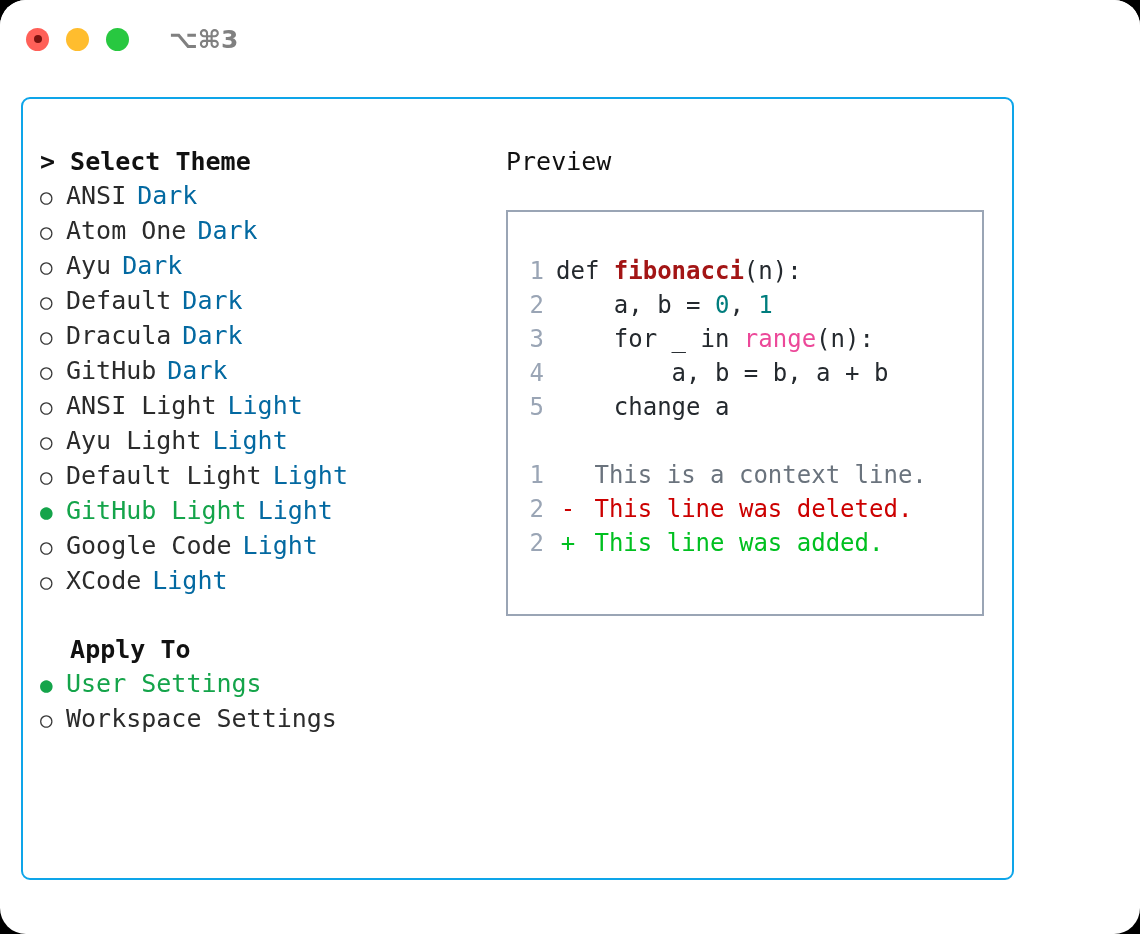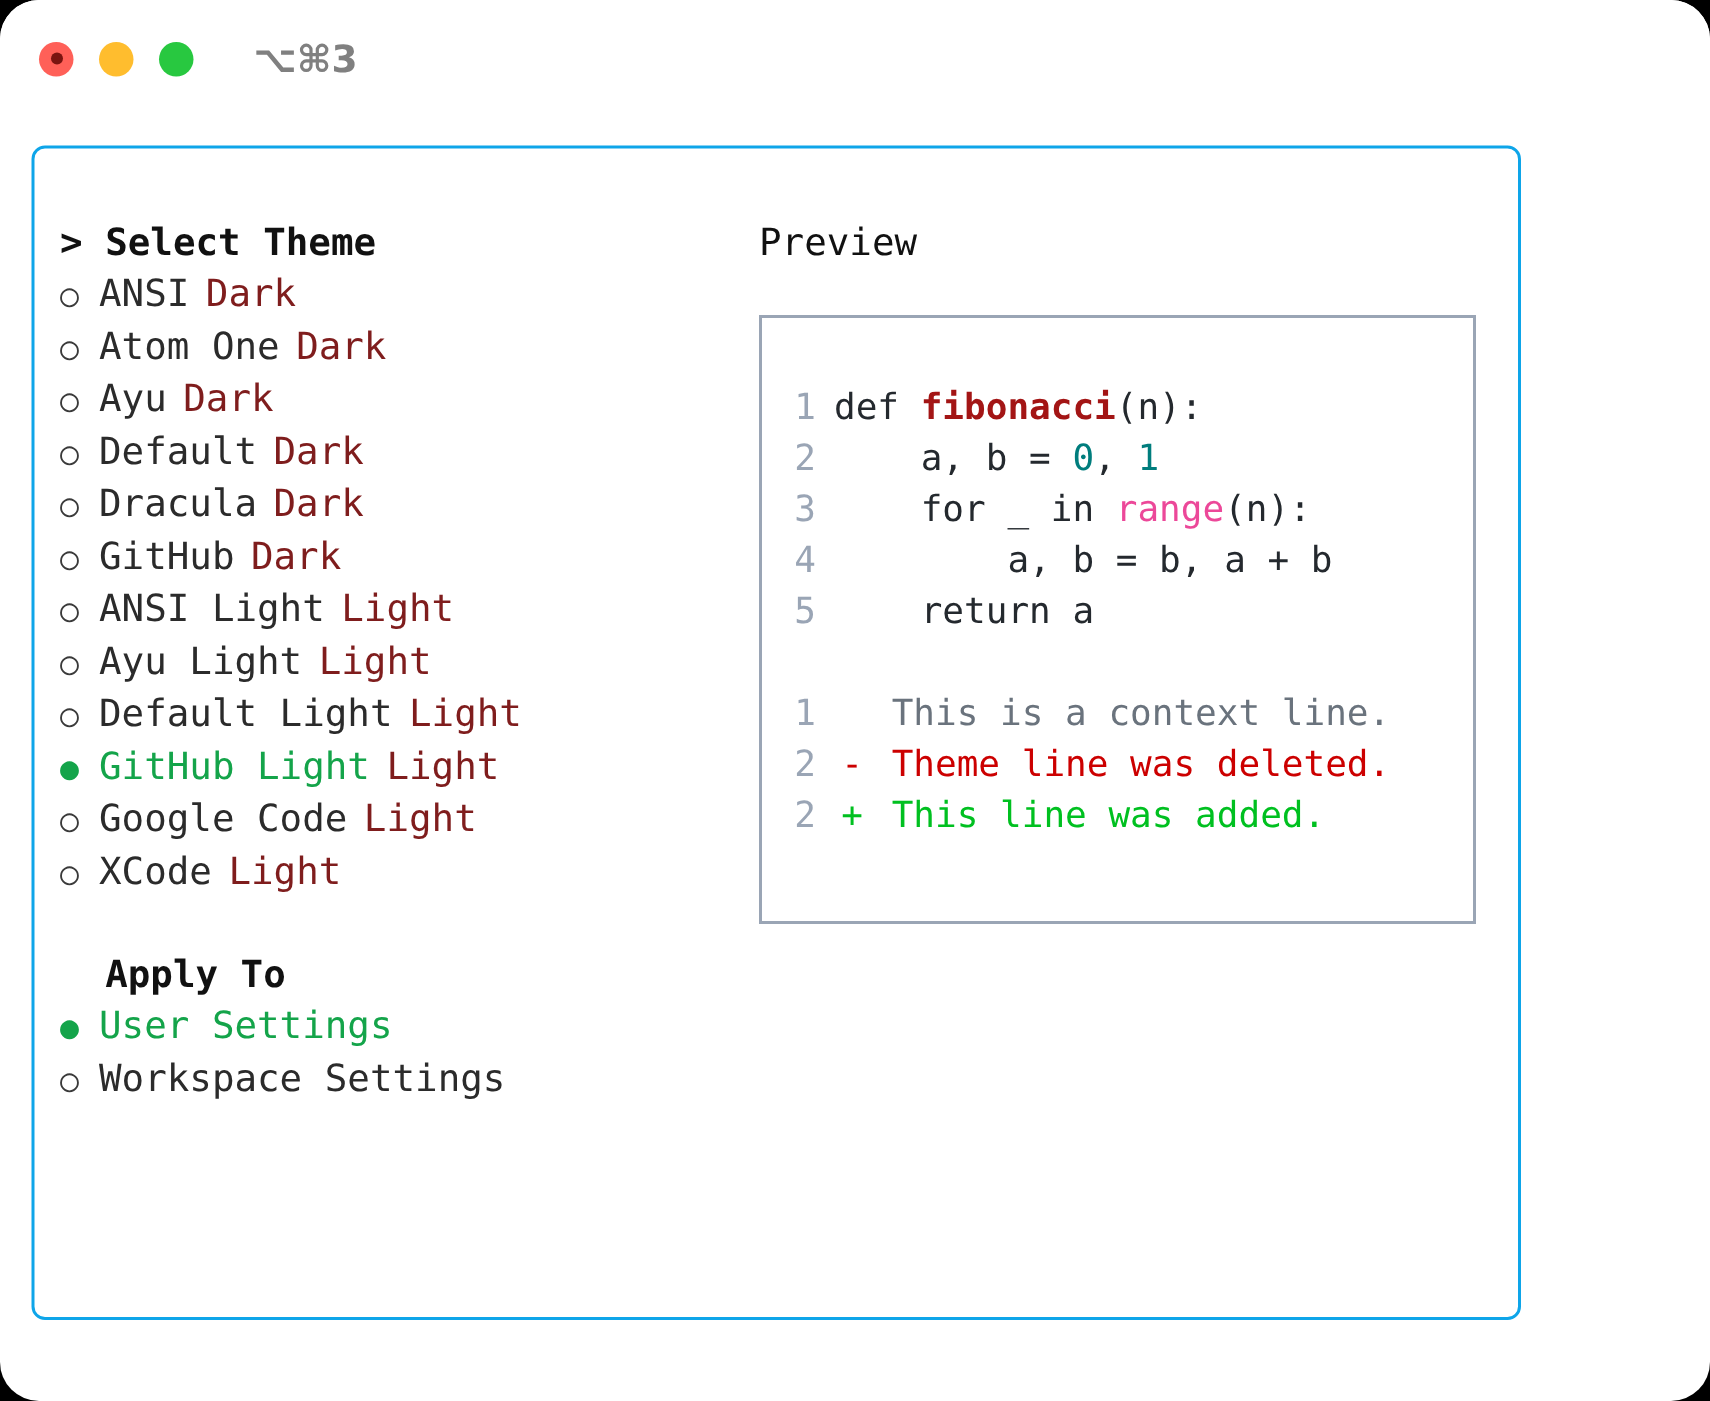--- a/index.html
+++ b/index.html
@@ -100,21 +100,21 @@
   .opt .marker {
     width: 26px;
     flex: none;
     color: #3a3a3a;
     font-size: 21px;
     line-height: 34px;
   }
   .opt .marker.sel { color: #14a44a; }
   .opt .label { color: #2b2b2b; }
   .opt.selected .label { color: #14a44a; }
-  .opt .badge { color: #7f1d1d; padding-left: 11px; }
+  .opt .badge { color: #0369a1; padding-left: 11px; }
 
   .spacer-34 { height: 34px; }
   .spacer-27 { height: 30px; }
 
   .hint {
     font-size: 25px;
     line-height: 34px;
     color: #9aa5b5;
     width: 420px;
   }
@@ -222,26 +222,26 @@
       </div>
 
       <div class="right-col">
         <div class="preview-title">Preview</div>
         <div class="preview-box">
           <div id="code-block">
               <div class="code-line"><span class="ln">1</span><span class="code-text"><span class="tok-plain">def </span><span class="tok-fn">fibonacci</span><span class="tok-plain">(n):</span></span></div>
               <div class="code-line"><span class="ln">2</span><span class="code-text"><span class="tok-plain">    a, b = </span><span class="tok-num">0</span><span class="tok-plain">, </span><span class="tok-num">1</span></span></div>
               <div class="code-line"><span class="ln">3</span><span class="code-text"><span class="tok-plain">    for _ in </span><span class="tok-call">range</span><span class="tok-plain">(n):</span></span></div>
               <div class="code-line"><span class="ln">4</span><span class="code-text"><span class="tok-plain">        a, b = b, a + b</span></span></div>
-              <div class="code-line"><span class="ln">5</span><span class="code-text"><span class="tok-plain">    return a</span></span></div>
+              <div class="code-line"><span class="ln">5</span><span class="code-text"><span class="tok-plain">    change a</span></span></div>
             </div>
           <div class="blank-line"></div>
           <div id="diff-block">
               <div class="code-line"><span class="ln">1</span><span class="mk diff-ctx"> </span><span class="diff-ctx"> This is a context line.</span></div>
-              <div class="code-line"><span class="ln">2</span><span class="mk diff-del">-</span><span class="diff-del"> Theme line was deleted.</span></div>
+              <div class="code-line"><span class="ln">2</span><span class="mk diff-del">-</span><span class="diff-del"> This line was deleted.</span></div>
               <div class="code-line"><span class="ln">2</span><span class="mk diff-add">+</span><span class="diff-add"> This line was added.</span></div>
             </div>
         </div>
       </div>
 
     </div>
   </div>
 </div>
 
 </body></html>

